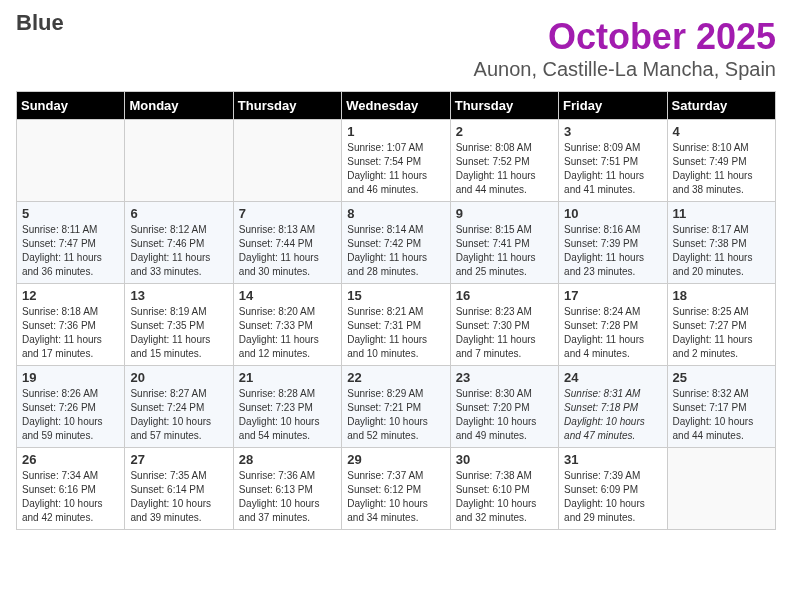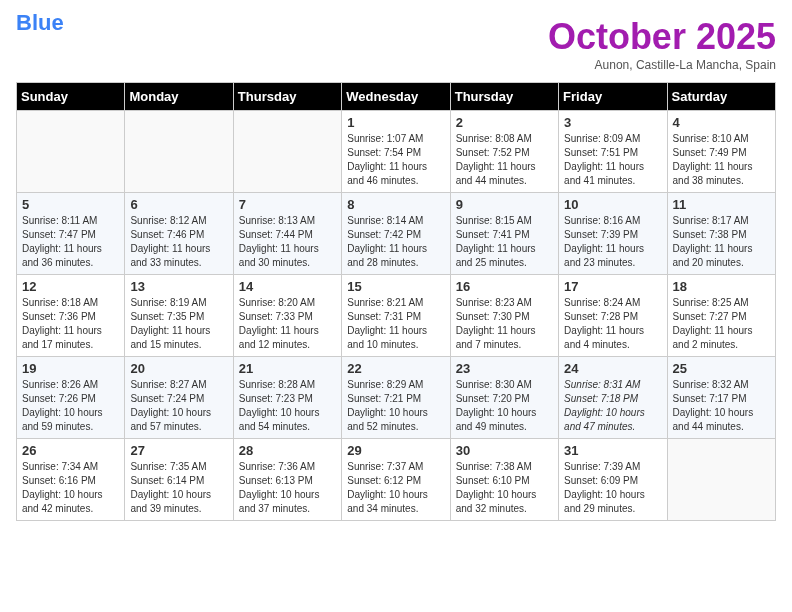--- a/index.html
+++ b/index.html
@@ -27,21 +27,21 @@
     }
     .title-block {
       text-align: right;
     }
     .month-title {
       font-size: 36px;
       font-weight: bold;
       color: #a21caf;
     }
     .location {
-      font-size: 12px;
+      font-size: 20px;
       color: #555;
     }
     .calendar {
       width: 100%;
       border-collapse: collapse;
     }
     .calendar th {
       background-color: #000000;
       color: #fff;
       font-size: 13px;
@@ -74,21 +74,21 @@
       line-height: 1.4;
       color: #333;
     }
     .empty { background: #f9f9f9 !important; }
   </style>
 </head>
 <body>
 
 <div class="header">
   <div class="logo">
-    <span style="font-size:22px;font-weight:bold;color:#3b82f6;margin-top:-6px;margin-left:0px;">Blue</span>
+    <span style="font-size:22px;font-weight:bold;color:#404040;margin-top:-6px;margin-left:0px;">Blue</span>
   </div>
   <div class="title-block">
     <div class="month-title">October 2025</div>
     <div class="location">Aunon, Castille-La Mancha, Spain</div>
   </div>
 </div>
 
 <table class="calendar">
   <thead>
     <tr>

